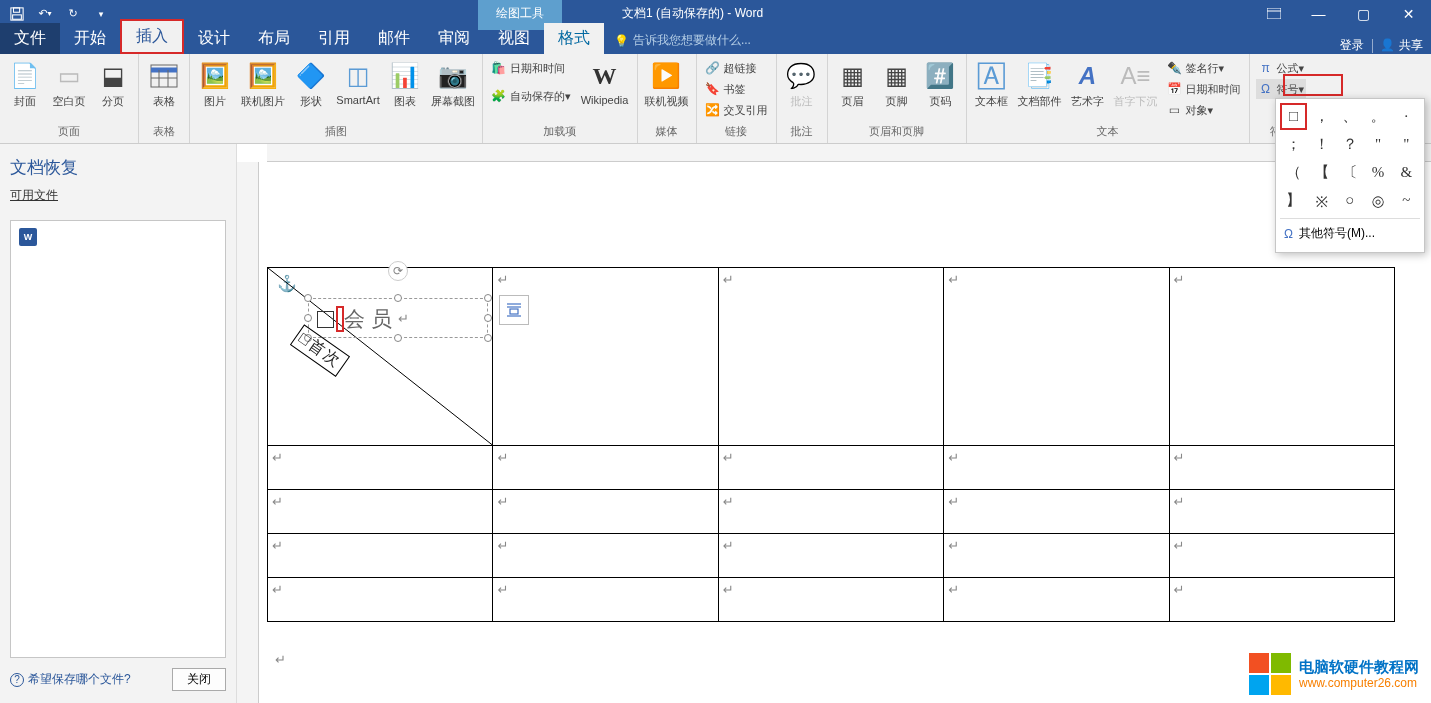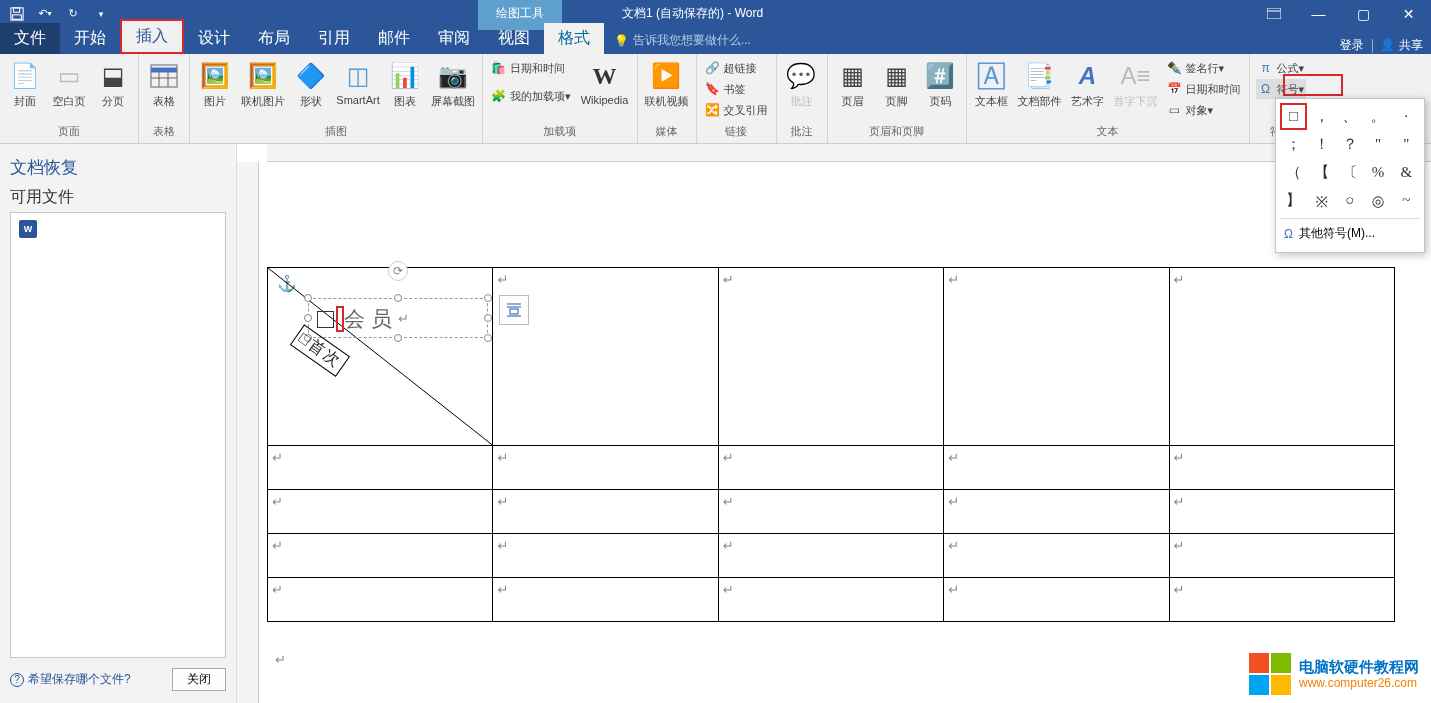--- a/index.html
+++ b/index.html
@@ -41,21 +41,21 @@
     .sym-cell.hl { border: 2px solid #d62929; }
     .sym-more { border-top: 1px solid #ddd; margin-top: 4px; padding: 6px 4px; font-size: 12px; display: flex; align-items: center; gap: 6px; cursor: pointer;}
 
     .symbol-btn-hl { position: absolute; border: 2px solid #d62929; z-index: 50;}
 
     
     .workarea { display: flex; height: calc(100vh - 144px); }
     .recovery-pane { width: 237px; background: #f3f3f3; border-right: 1px solid #ddd; padding: 12px 10px; display: flex; flex-direction: column; font-size: 12px; color: #333; }
     .recovery-pane h1 { font-size: 17px; font-weight: normal; color: #2b579a; margin-bottom: 8px;}
     .recovery-desc { font-size: 12px; color: #444; line-height: 1.5; margin-bottom: 14px;}
-    .avail-label { font-size: 16px; margin-bottom: 4px;}
+    .avail-label { font-size: 12px; margin-bottom: 16px; text-decoration: underline;}
     .file-list { flex: 1; background: #fff; border: 1px solid #c6c6c6; padding: 4px; overflow: auto;}
     .file-item { display: flex; align-items: flex-start; gap: 6px; padding: 3px 4px; cursor: pointer;}
     .file-icon { width: 18px; height: 18px; background: #2b579a; color: #fff; font-size: 9px; font-weight: bold; display: flex; align-items: center; justify-content: center; border-radius: 2px; flex-shrink: 0;}
     .file-meta { font-size: 11px; color: #333; line-height: 1.4;}
     .file-meta .sub { color: #666; }
     .recovery-footer { padding-top: 10px; display: flex; justify-content: space-between; align-items: center;}
     .recovery-footer a { color: #2b579a; font-size: 12px; text-decoration: none; display: flex; align-items: center; gap:4px;}
     .close-btn { padding: 2px 14px; border: 1px solid #aaa; background: #fdfdfd; font-size: 12px; cursor: pointer;}
 
     
@@ -214,21 +214,21 @@
     <div class="group-label">插图</div>
   </div>
   <div class="group">
     <div class="group-content">
       <div class="stack">
         <div class="small-btn">
             <span class="mini-icon">🛍️</span>
             <span>日期和时间</span>
           </div>
         <div style="height:6px"></div>
-        <div class="small-btn"><span class="mini-icon">🧩</span><span>我的加载项</span> ▾</div>
+        <div class="small-btn"><span class="mini-icon">🧩</span><span>自动保存的</span> ▾</div>
       </div>
       <div class="big-btn" style="width:56px">
           <div class="icon" style="font-family:serif;font-weight:bold;color:#333">W</div>
           <span>Wikipedia</span>
         </div>
     </div>
     <div class="group-label">加载项</div>
   </div>
   <div class="group">
     <div class="group-content">

